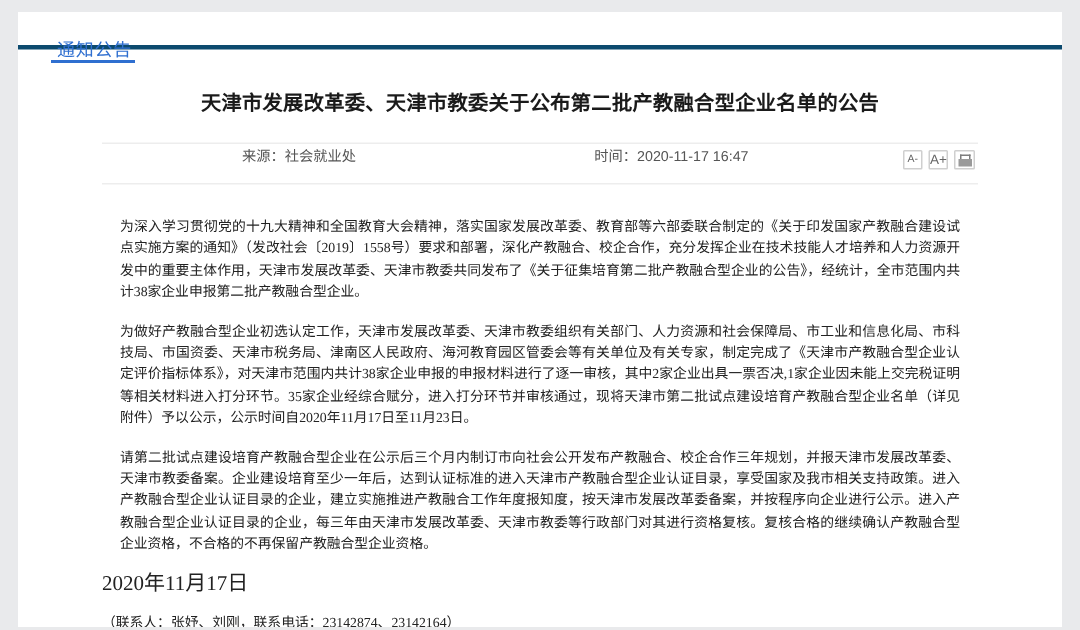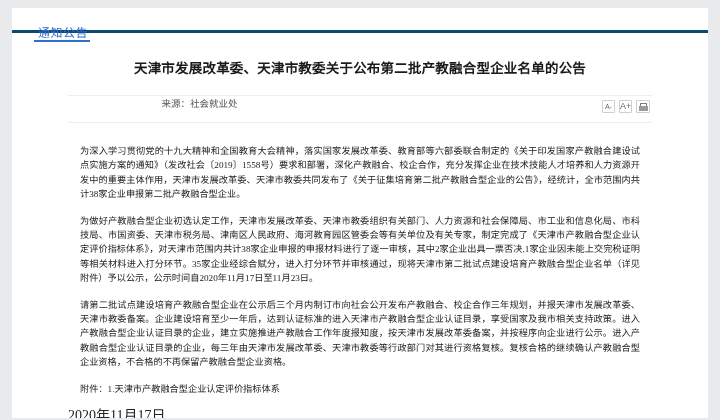--- a/index.html
+++ b/index.html
@@ -188,32 +188,32 @@
       <span class="tab">通知公告</span>
       <span class="tab-underline"></span>
     </div>
 
     <div class="article">
 
       <h1 class="title">天津市发展改革委、天津市教委关于公布第二批产教融合型企业名单的公告</h1>
 
       <div class="meta">
         <div class="meta-source">来源：社会就业处</div>
+        <div class="meta-time">时间：2020-11-17 16:47</div>
         <div class="meta-tools">
           <span class="fontbtn">A-</span>
           <span class="fontbtn big">A+</span>
           <span class="printbtn"></span>
         </div>
       </div>
 
       <div class="body-text">
         <p class="p-indent">为深入学习贯彻党的十九大精神和全国教育大会精神，落实国家发展改革委、教育部等六部委联合制定的《关于印发国家产教融合建设试点实施方案的通知》（发改社会〔2019〕1558号）要求和部署，深化产教融合、校企合作，充分发挥企业在技术技能人才培养和人力资源开发中的重要主体作用，天津市发展改革委、天津市教委共同发布了《关于征集培育第二批产教融合型企业的公告》，经统计，全市范围内共计38家企业申报第二批产教融合型企业。</p>
         <p>为做好产教融合型企业初选认定工作，天津市发展改革委、天津市教委组织有关部门、人力资源和社会保障局、市工业和信息化局、市科技局、市国资委、天津市税务局、津南区人民政府、海河教育园区管委会等有关单位及有关专家，制定完成了《天津市产教融合型企业认定评价指标体系》，对天津市范围内共计38家企业申报的申报材料进行了逐一审核，其中2家企业出具一票否决,1家企业因未能上交完税证明等相关材料进入打分环节。35家企业经综合赋分，进入打分环节并审核通过，现将天津市第二批试点建设培育产教融合型企业名单（详见附件）予以公示，公示时间自2020年11月17日至11月23日。</p>
         <p>请第二批试点建设培育产教融合型企业在公示后三个月内制订市向社会公开发布产教融合、校企合作三年规划，并报天津市发展改革委、天津市教委备案。企业建设培育至少一年后，达到认证标准的进入天津市产教融合型企业认证目录，享受国家及我市相关支持政策。进入产教融合型企业认证目录的企业，建立实施推进产教融合工作年度报知度，按天津市发展改革委备案，并按程序向企业进行公示。进入产教融合型企业认证目录的企业，每三年由天津市发展改革委、天津市教委等行政部门对其进行资格复核。复核合格的继续确认产教融合型企业资格，不合格的不再保留产教融合型企业资格。</p>
-        <p>附件：1.天津市产教融合型企业认定评价指标体系</p>
       </div>
 
       <div class="sign">2020年11月17日</div>
       <div class="contact">（联系人：张妤、刘刚，联系电话：23142874、23142164）</div>
 
     </div>
 
     <div class="scroll-hint"></div>
   </div>
 </div>

